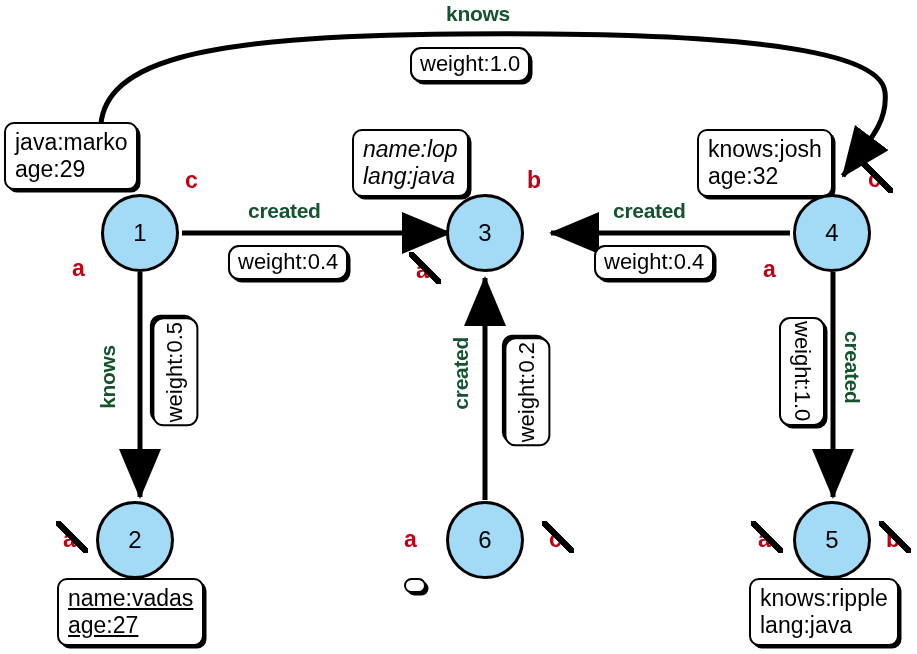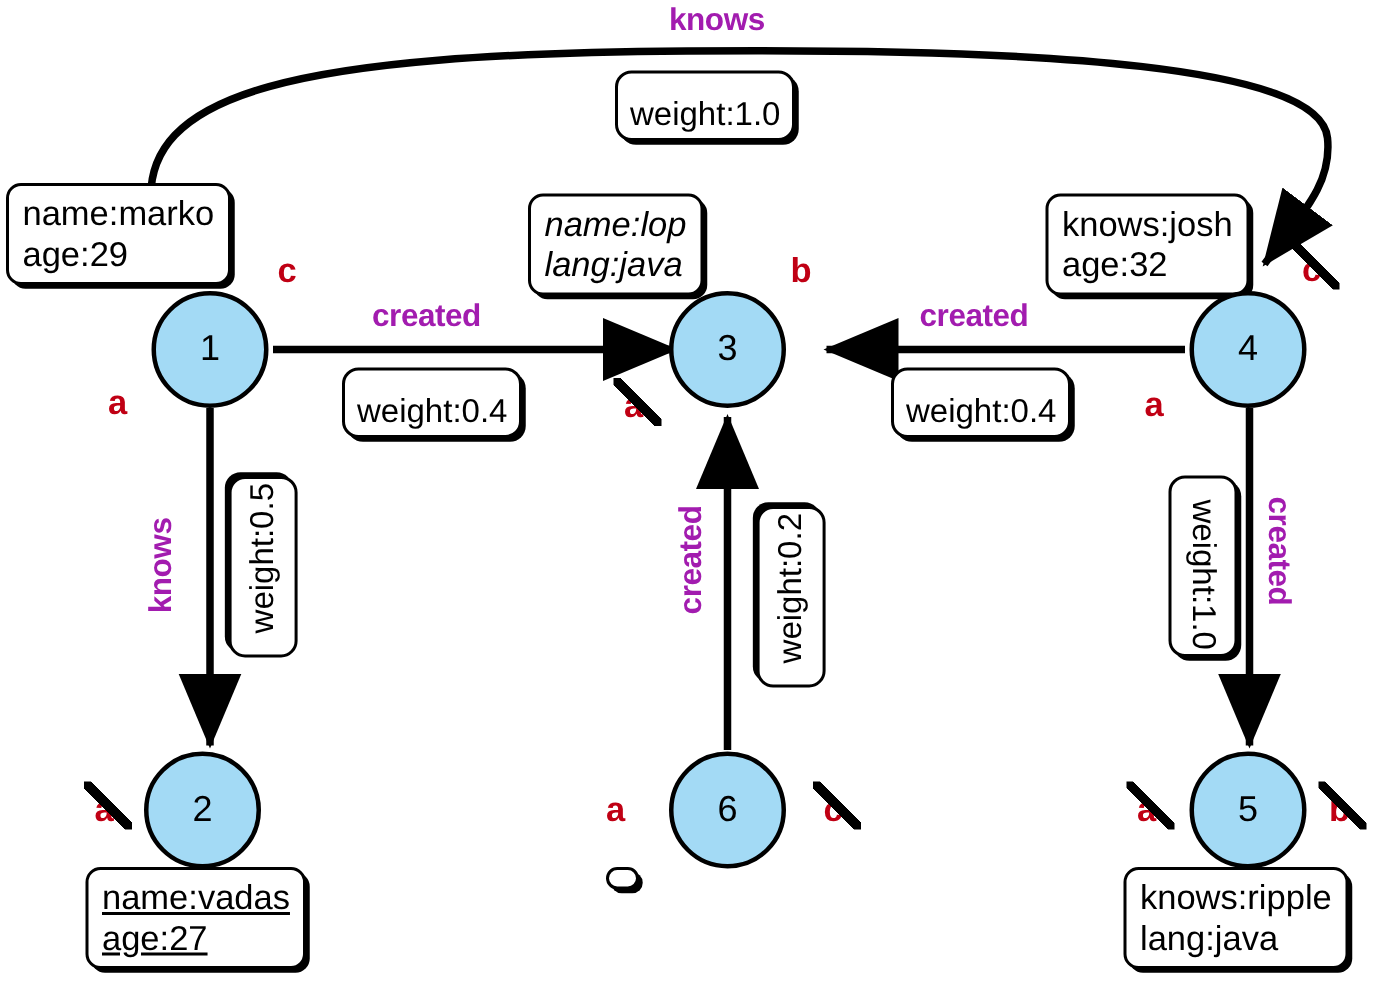--- a/index.html
+++ b/index.html
@@ -19,30 +19,30 @@
     position:absolute;z-index:30;
     background:#fff;border:2.5px solid #000;border-radius:10px;
     padding:5px 9px 6px 9px;
     box-shadow:3px 3px 0 -0.5px #000;
     font-size:23px;line-height:1.16;color:#000;white-space:nowrap;
   }
 
   .wbox{
     position:absolute;z-index:35;
     background:#fff;border:2.5px solid #000;border-radius:11px;
-    padding:14px 8px 3px 8px;
+    padding:2px 8px 3px 8px;
     box-shadow:3px 3px 0 -0.5px #000;
     font-size:22px;line-height:1.2;color:#000;white-space:nowrap;
   }
   .wbox.vert{ writing-mode:vertical-rl; }
   .wbox.vert.up{ transform:rotate(180deg); }
 
   .elabel{
     position:absolute;z-index:36;
-    font-size:21px;font-weight:bold;color:#a21caf;white-space:nowrap;
+    font-size:21px;font-weight:bold;color:#14532d;white-space:nowrap;
     letter-spacing:-0.3px;
   }
   .elabel.vert{ writing-mode:vertical-rl; }
   .elabel.vert.up{ transform:rotate(180deg); }
 
   .ann{
     position:absolute;z-index:50;
     font-size:23px;font-weight:bold;color:#c00014;
     line-height:1;
   }
@@ -98,21 +98,21 @@
     <span>4</span>
   </div>
   <div class="node" style="left:793px;top:501px;">
     <span>5</span>
   </div>
   <div class="node" style="left:446px;top:501px;">
     <span>6</span>
   </div>
 
   <div class="propbox" style="left:4px;top:122px;">
-    <div>name:marko</div>
+    <div>java:marko</div>
     <div>age:29</div>
   </div>
 
   <div class="propbox" style="left:57px;top:578px;text-decoration:underline;">
     <div>name:vadas</div>
     <div>age:27</div>
   </div>
 
   <div class="propbox" style="left:352px;top:129px;font-style:italic;">
     <div>name:lop</div>

